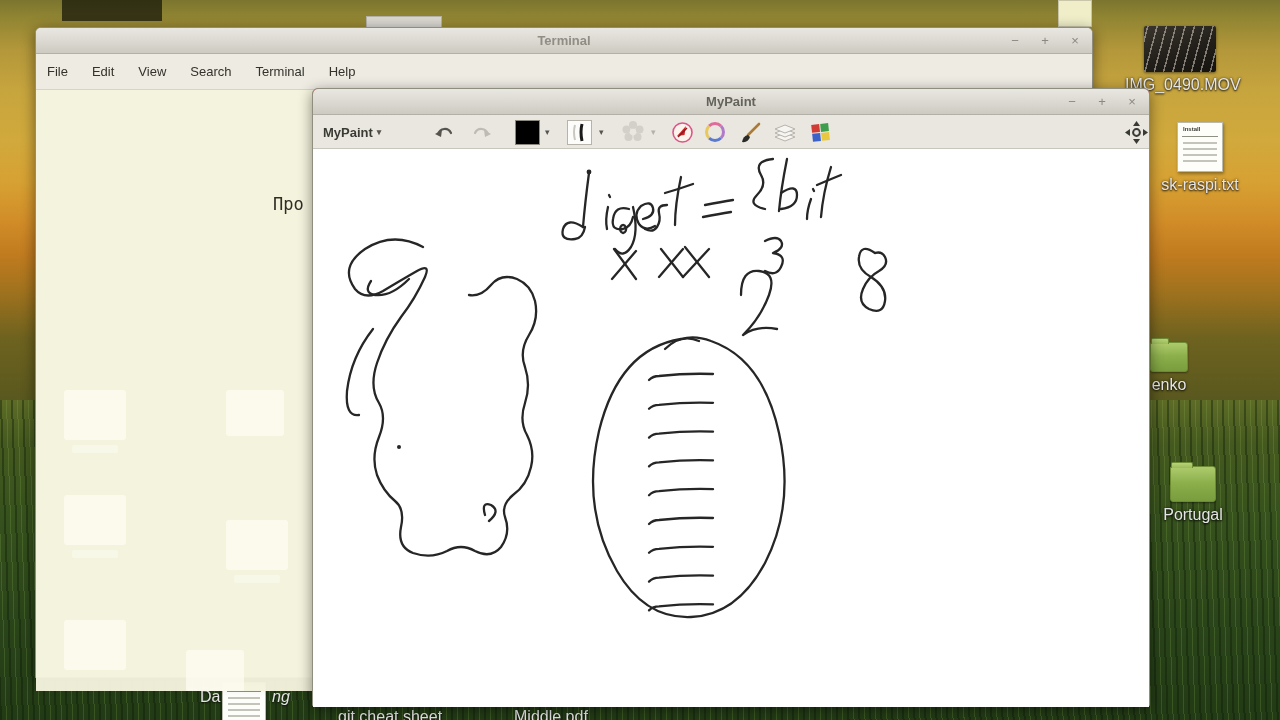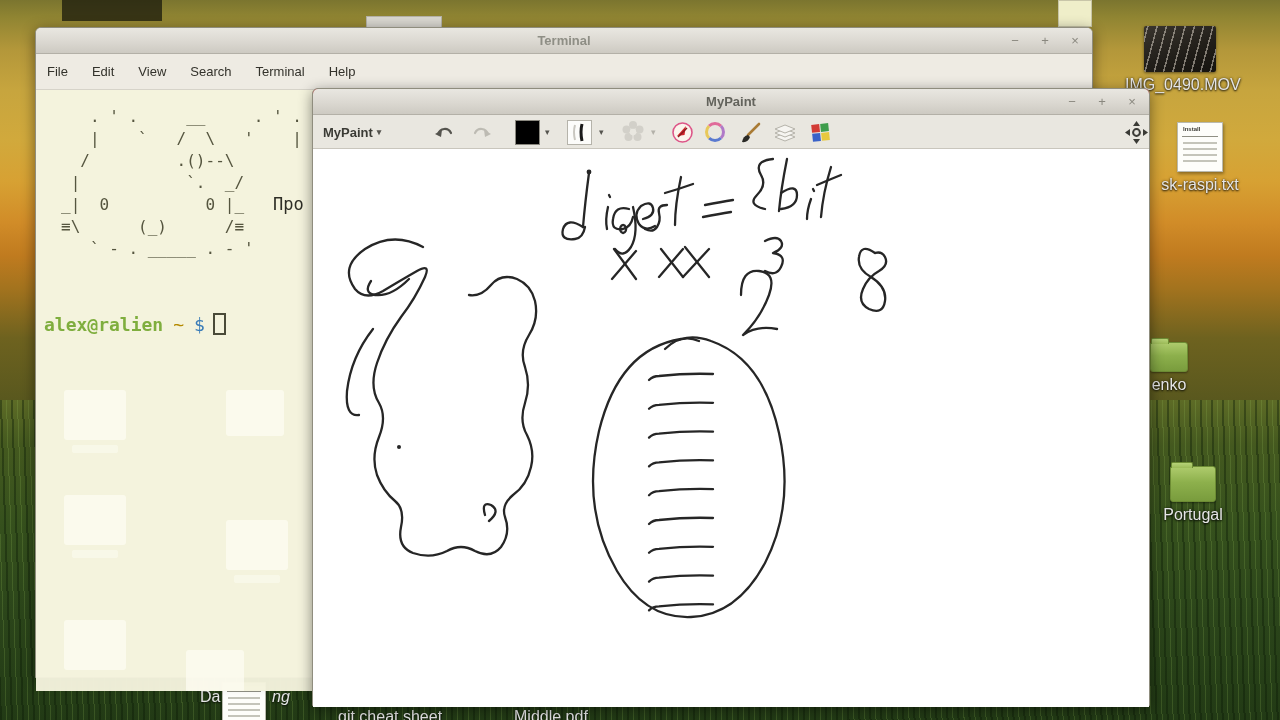--- a/index.html
+++ b/index.html
@@ -141,35 +141,22 @@
       <div class="ghost" style="left:28px;  top:300px; width:62px; height:50px;"></div>
       <div class="ghostlbl" style="left:36px; top:355px; width:46px;"></div>
       <div class="ghost" style="left:28px;  top:405px; width:62px; height:50px;"></div>
       <div class="ghostlbl" style="left:36px; top:460px; width:46px;"></div>
       <div class="ghost" style="left:28px;  top:530px; width:62px; height:50px;"></div>
       <div class="ghost" style="left:190px; top:300px; width:58px; height:46px;"></div>
       <div class="ghost" style="left:190px; top:430px; width:62px; height:50px;"></div>
       <div class="ghostlbl" style="left:198px; top:485px; width:46px;"></div>
       <div class="ghost" style="left:150px; top:560px; width:58px; height:44px;"></div>
 
-      <pre class="ascii">   . ' .     __     . ' .
-   |    `   /  \   '    |
-  /         .()--\
- |           `.  _/
-_|  0          0 |_
-≡\      (_)      /≡
-   ` - . _____ . - '</pre>
       <div class="art-caption" style="font-family:'DejaVu Sans Mono',monospace;">Про</div>
 
-      <div class="promptline">
-        <span style="color:#7fae3e; font-weight:bold;">alex@ralien</span>
-        <span style="color:#b58a00; margin-left:10px;">~</span>
-        <span style="color:#3a7cb8; margin-left:10px;">$</span>
-        <span class="cursor"></span>
-      </div>
     </div>
   </div>
 
   <div id="mypaint" class="window">
     <div class="titlebar">
       <div class="title" style="color:#63635c;">MyPaint</div>
       <div class="winbtns">
         <div class="winbtn">−</div>
         <div class="winbtn">+</div>
         <div class="winbtn">×</div>

